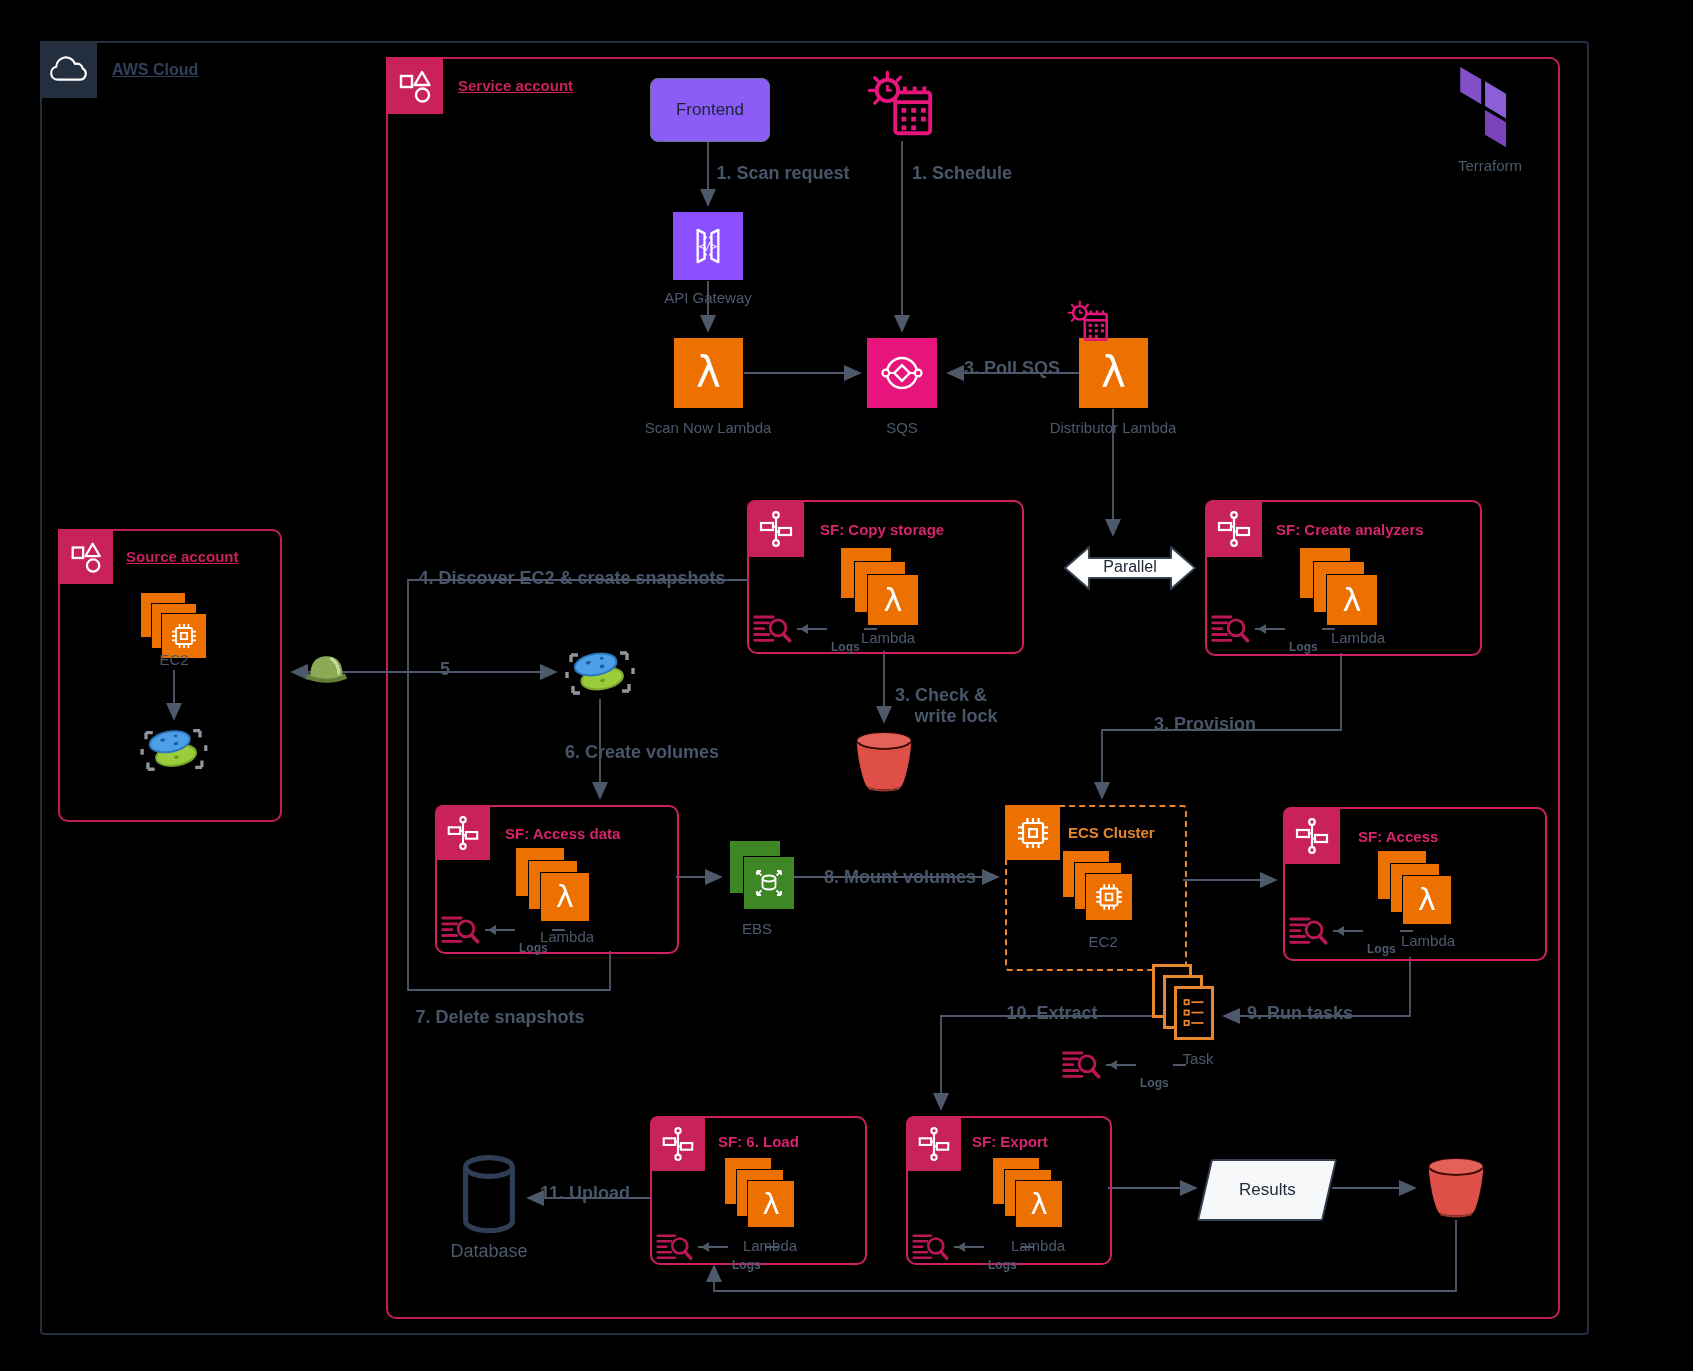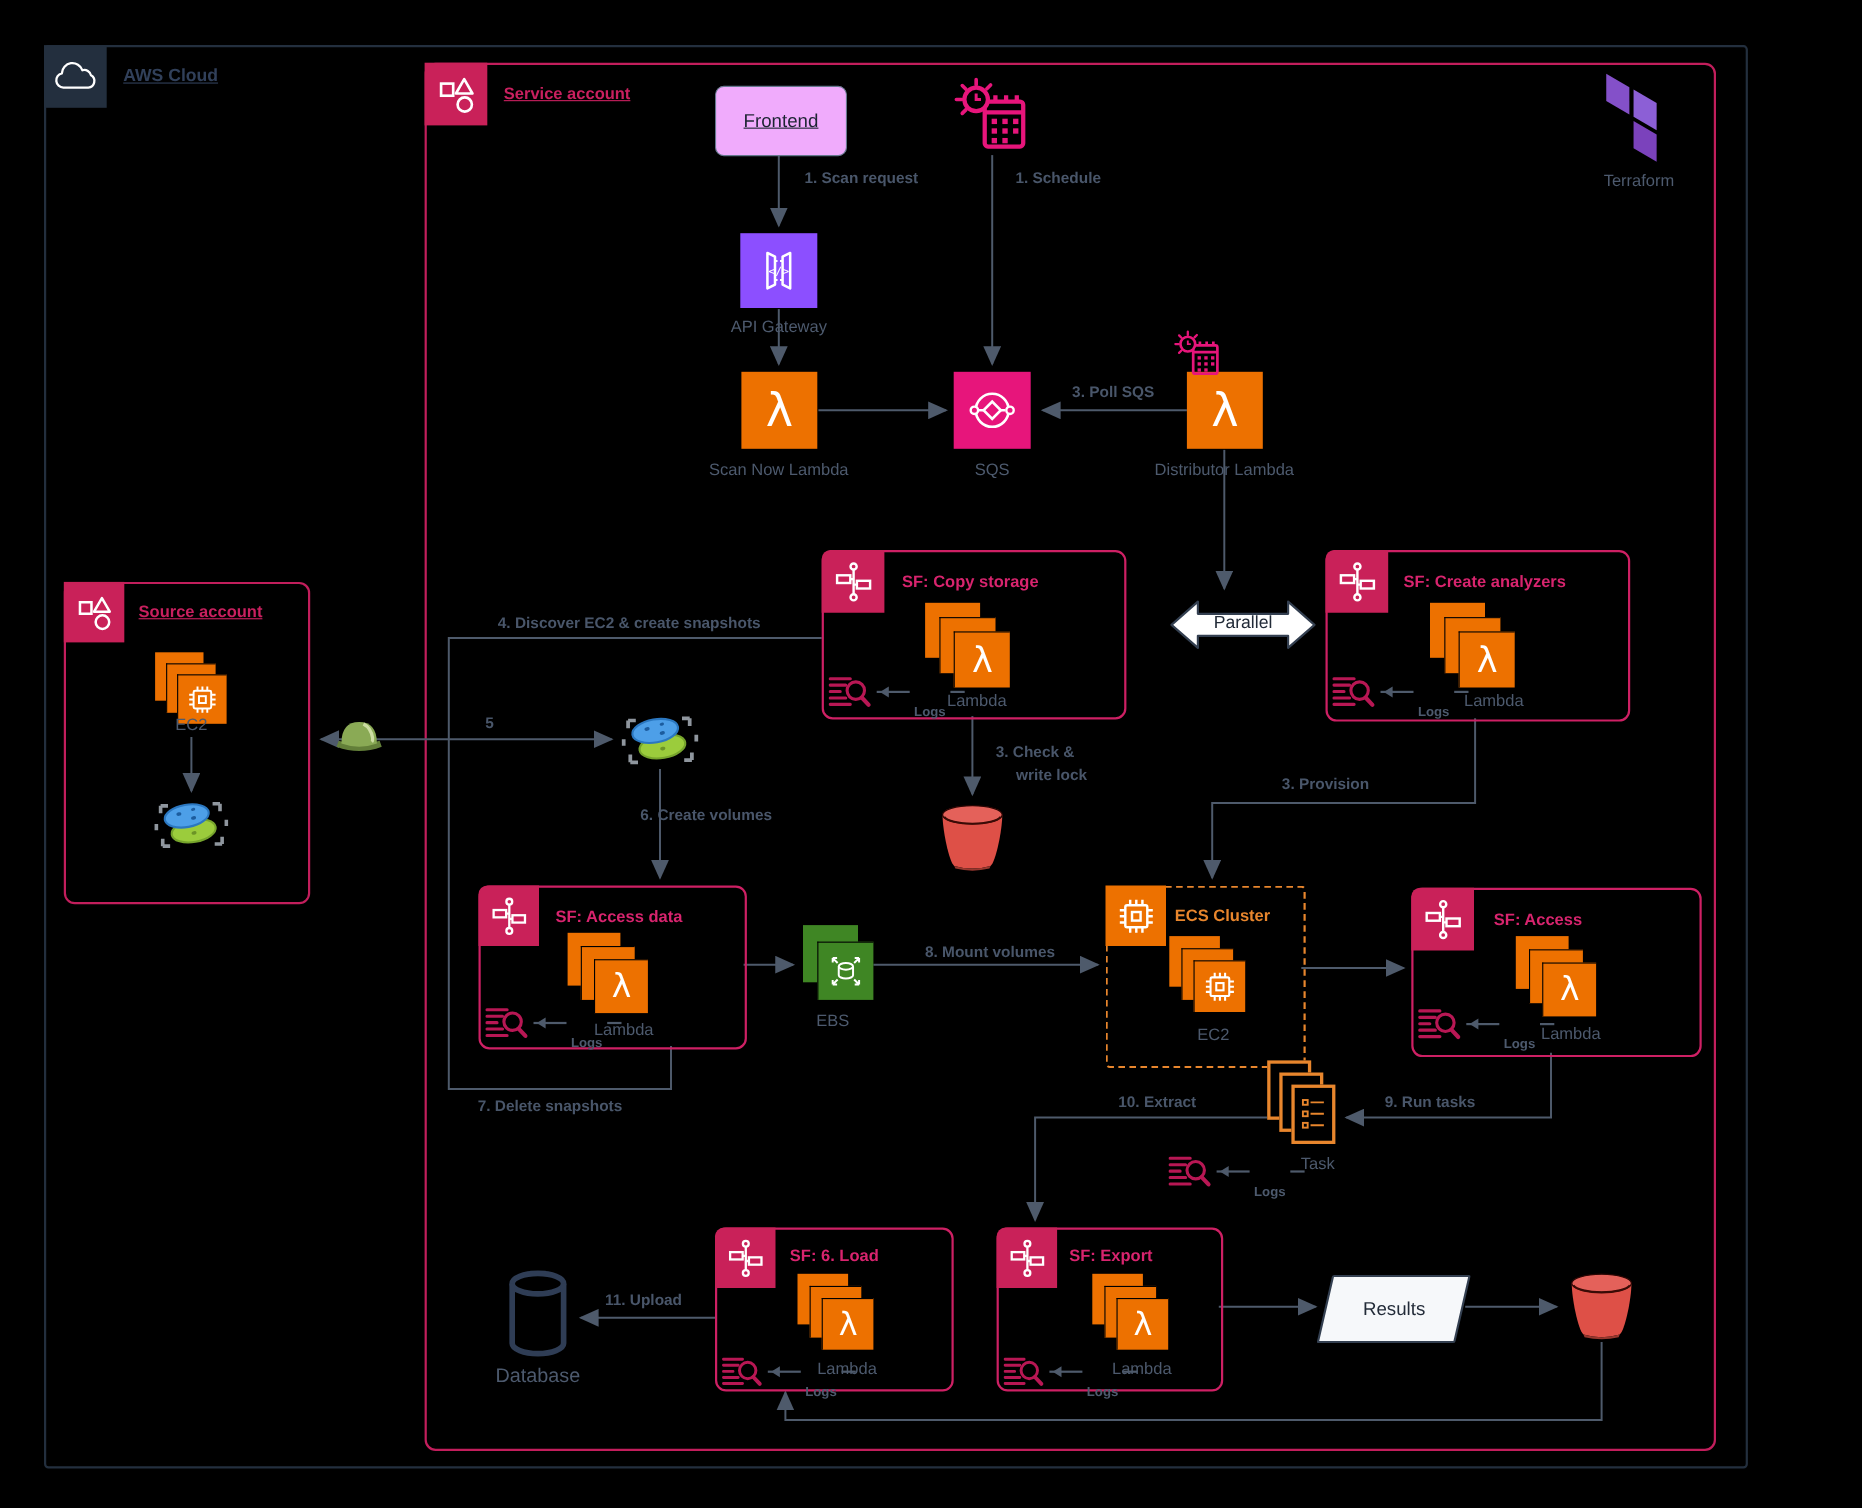--- a/index.html
+++ b/index.html
@@ -16,25 +16,25 @@
   .badge-dark{background:#232F3E;}
   .badge-pink{background:#C92159;}
   .badge-orange{background:#ED7100;}
   
   .ctr-lbl{font-size:15px;font-weight:bold;white-space:nowrap;text-decoration:underline;}
   .aws-lbl{color:#31405A;}
   .pink-lbl{color:#C9205F;}
   .sf-title{color:#D8246E;font-size:15px;font-weight:bold;white-space:nowrap;}
   .ecs-title{color:#E8862D;font-size:15px;font-weight:bold;white-space:nowrap;}
   .node-lbl{color:#4D5A6E;font-size:15px;white-space:nowrap;transform:translate(-50%,-50%);}
-  .edge-lbl{color:#49566A;font-size:14px;font-weight:bold;white-space:nowrap;transform:translate(-50%,-50%);}
+  .edge-lbl{color:#49566A;font-size:18px;font-weight:bold;white-space:nowrap;transform:translate(-50%,-50%);margin-top:12px;}
   
-  .frontend{background:#f0abfc;border:1.5px solid #66788E;border-radius:8px;
+  .frontend{background:#8b5cf6;border:1.5px solid #66788E;border-radius:8px;
             display:flex;align-items:center;justify-content:center;
-            color:#1D2433;font-size:17px;text-decoration:underline;}
+            color:#1D2433;font-size:17px;}
   .results{background:#F6F8FA;border:2px solid #333F50;transform:skewX(-13deg);
            display:flex;align-items:center;justify-content:center;border-radius:2px;}
   .results span{transform:skewX(13deg);color:#222B38;font-size:17px;}
   
   .stack{position:absolute;}
   .stack .sq{position:absolute;display:flex;align-items:center;justify-content:center;}
   .sq-orange{background:#ED7100;}
   .sq-green{background:#3F8624;}
   .lam{color:#fff;font-family:"DejaVu Sans",sans-serif;line-height:1;}
   .task-card{position:absolute;border:3px solid #E8862D;background:#000;

